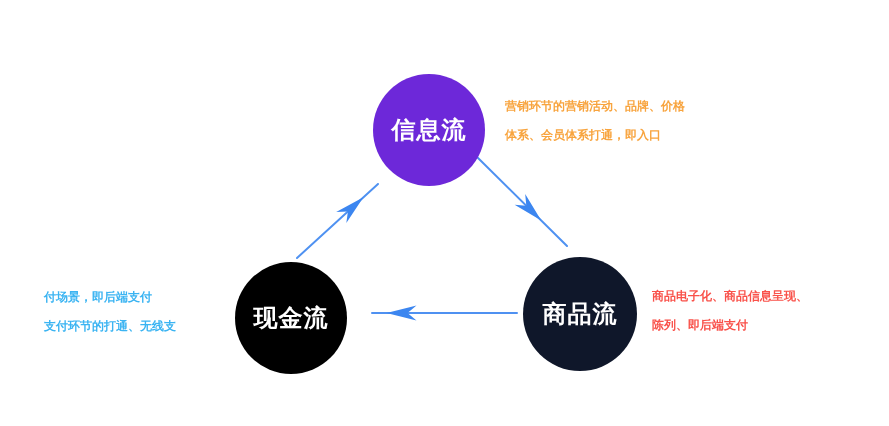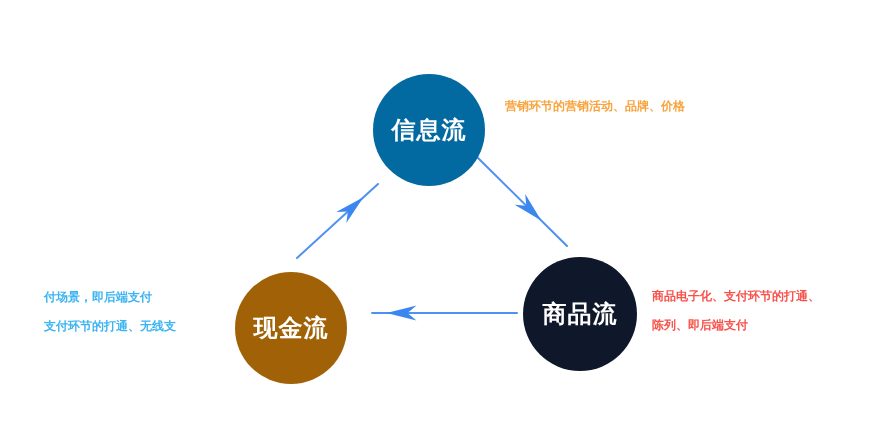--- a/index.html
+++ b/index.html
@@ -62,39 +62,40 @@
     <g>
         <line x1="517" y1="313" x2="372" y2="313" stroke="#3c86f0" stroke-width="2" stroke-linecap="round" opacity="0.9"></line>
         <path d="M0 0 L-30 7.5 L-21 0 L-30 -7.5 Z" fill="#3c86f0" transform="translate(386.5 313) rotate(180)"></path>
       </g>
     <g>
         <line x1="297" y1="258" x2="378" y2="184" stroke="#3c86f0" stroke-width="2" stroke-linecap="round" opacity="0.9"></line>
         <path d="M0 0 L-30 7.5 L-21 0 L-30 -7.5 Z" fill="#3c86f0" transform="translate(363.42 197.32) rotate(-42.41420565757551)"></path>
       </g>
   </svg>
 
-  <div class="node" style="left: 373px; top: 74px; width: 112px; height: 112px; background: #0369a1;">
+  <div class="node" style="left: 373px; top: 74px; width: 112px; height: 112px; background: #6d28d9;">
     <span class="node-label" style="color: rgb(255, 255, 255);">信息流</span>
   </div>
 
-  <div class="node" style="left: 235px; top: 272px; width: 112px; height: 112px; background: #a16207;">
+  <div class="node" style="left: 235px; top: 262px; width: 112px; height: 112px; background: #000000;">
     <span class="node-label" style="color: rgb(255, 255, 255);">现金流</span>
   </div>
 
   <div class="node" style="left: 523px; top: 257px; width: 114px; height: 114px; background: #0f172a;">
     <span class="node-label" style="color: rgb(255, 255, 255);">商品流</span>
   </div>
 
   <div class="note" style="left: 505px; top: 92px; color: rgb(248, 164, 62);">
     <p>营销环节的营销活动、品牌、价格</p>
+    <p>体系、会员体系打通，即入口</p>
   </div>
 
   <div class="note" style="left: 44px; top: 283px; color: rgb(59, 180, 242);">
     <p>付场景，即后端支付</p>
     <p>支付环节的打通、无线支</p>
   </div>
 
   <div class="note" style="left: 652px; top: 282px; color: rgb(249, 81, 74);">
-    <p>商品电子化、支付环节的打通、</p>
+    <p>商品电子化、商品信息呈现、</p>
     <p>陈列、即后端支付</p>
   </div>
 
 </div>
 
 </body></html>

